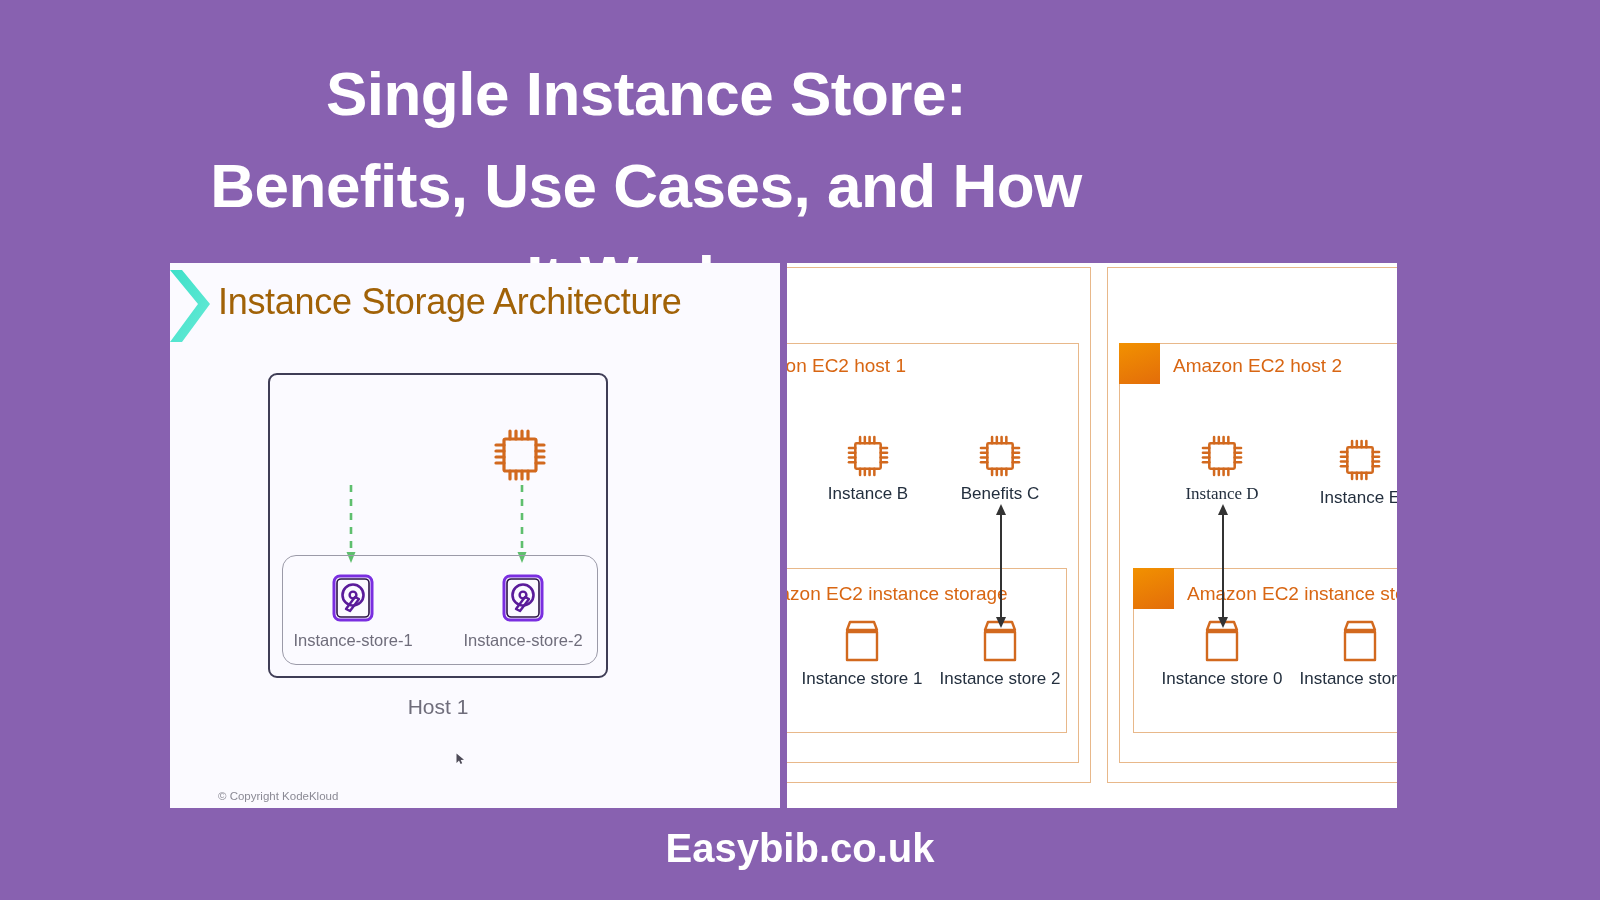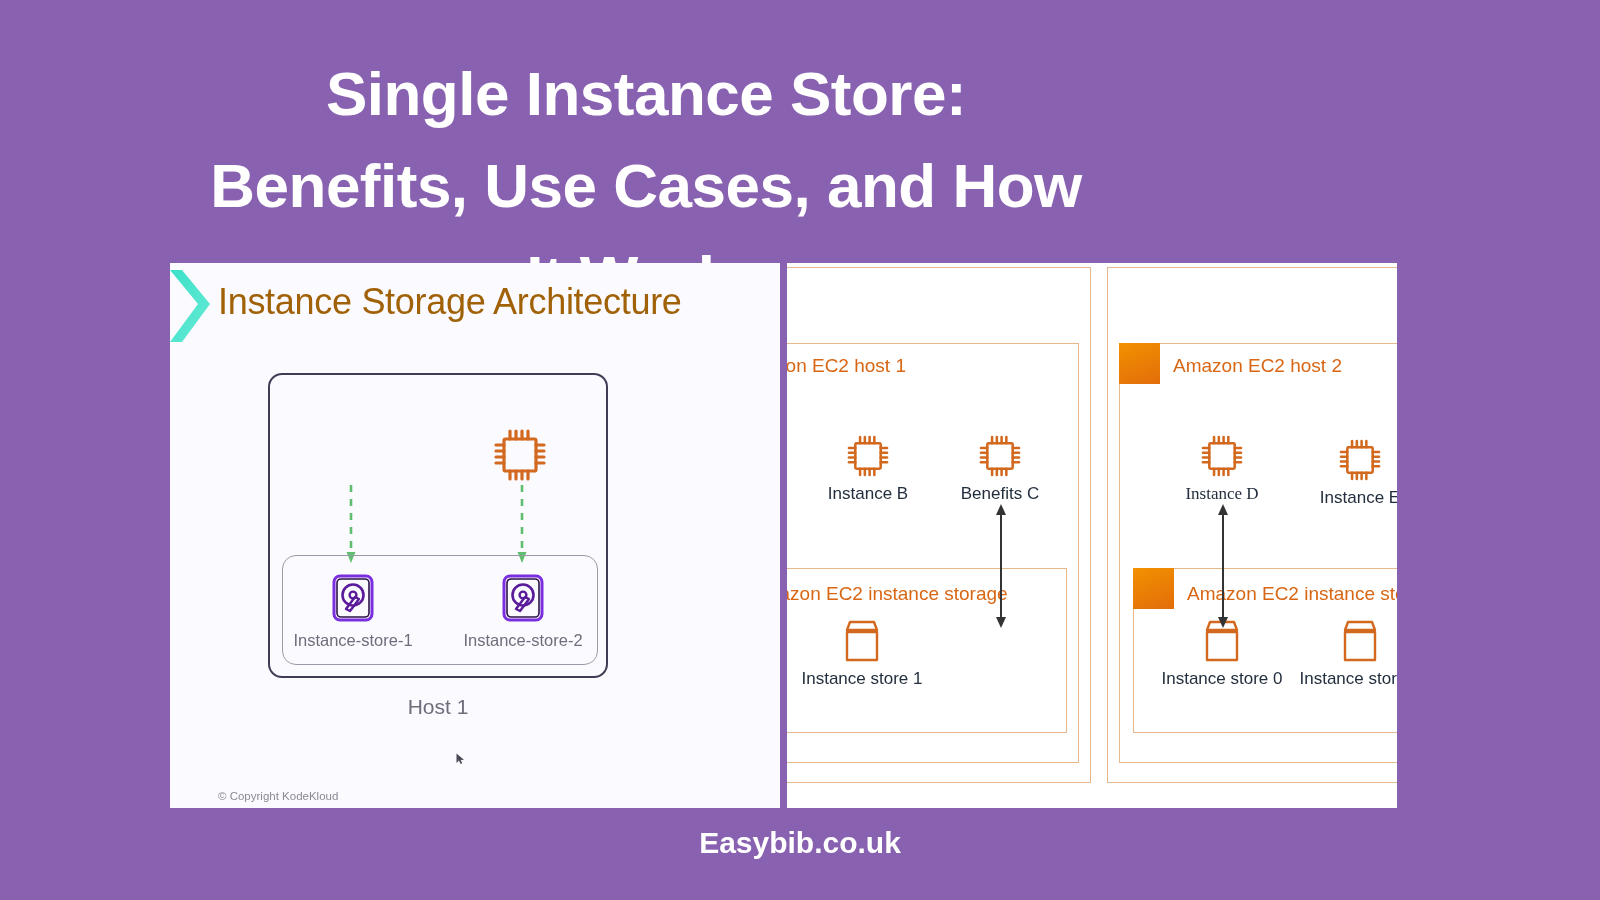--- a/index.html
+++ b/index.html
@@ -27,21 +27,21 @@
     padding: 0 200px;
   }
 
   
   .footer-brand {
     position: absolute;
     left: 0; top: 826px;
     width: 1600px;
     text-align: center;
     color: #ffffff;
-    font-size: 30px;
+    font-size: 40px;
     font-weight: bold;
   }
 
   
   .left-panel {
     position: absolute;
     left: 170px; top: 263px;
     width: 610px; height: 545px;
     background: #fbfaff;
     overflow: hidden;
@@ -58,21 +58,21 @@
     color: #a16207;
     font-weight: normal;
     letter-spacing: -0.3px;
     margin-left: 7px;
   }
   .host-box {
     position: absolute;
     left: 98px; top: 110px;
     width: 340px; height: 305px;
     border: 2px solid #3f3d56;
-    border-radius: 14px;
+    border-radius: 9px;
     background: transparent;
   }
   .store-group {
     position: absolute;
     left: 12px; top: 180px;
     width: 316px; height: 110px;
     border: 1.5px solid #9b9aa8;
     border-radius: 14px;
   }
   .cpu-icon {
@@ -426,20 +426,29 @@
     <div class="aws-node store-n2">
       <svg class="aws-node-icon" width="42" height="46" viewBox="0 0 42 46">
         <g stroke="#d2691e" stroke-width="2.4" fill="none" stroke-linejoin="round">
           <path d="M6 12 L9 4 L33 4 L36 12 Z"></path>
           <rect x="6" y="14" width="30" height="28"></rect>
         </g>
       </svg>
       <div class="aws-node-label">Instance store 1</div>
     </div>
 
+    <div class="aws-node store-n3">
+      <svg class="aws-node-icon" width="42" height="46" viewBox="0 0 42 46">
+        <g stroke="#d2691e" stroke-width="2.4" fill="none" stroke-linejoin="round">
+          <path d="M6 12 L9 4 L33 4 L36 12 Z"></path>
+          <rect x="6" y="14" width="30" height="28"></rect>
+        </g>
+      </svg>
+      <div class="aws-node-label">Instance store 2</div>
+    </div>
 
     <div class="aws-node store-n4">
       <svg class="aws-node-icon" width="42" height="46" viewBox="0 0 42 46">
         <g stroke="#d2691e" stroke-width="2.4" fill="none" stroke-linejoin="round">
           <path d="M6 12 L9 4 L33 4 L36 12 Z"></path>
           <rect x="6" y="14" width="30" height="28"></rect>
         </g>
       </svg>
       <div class="aws-node-label">Instance store 0</div>
     </div>

